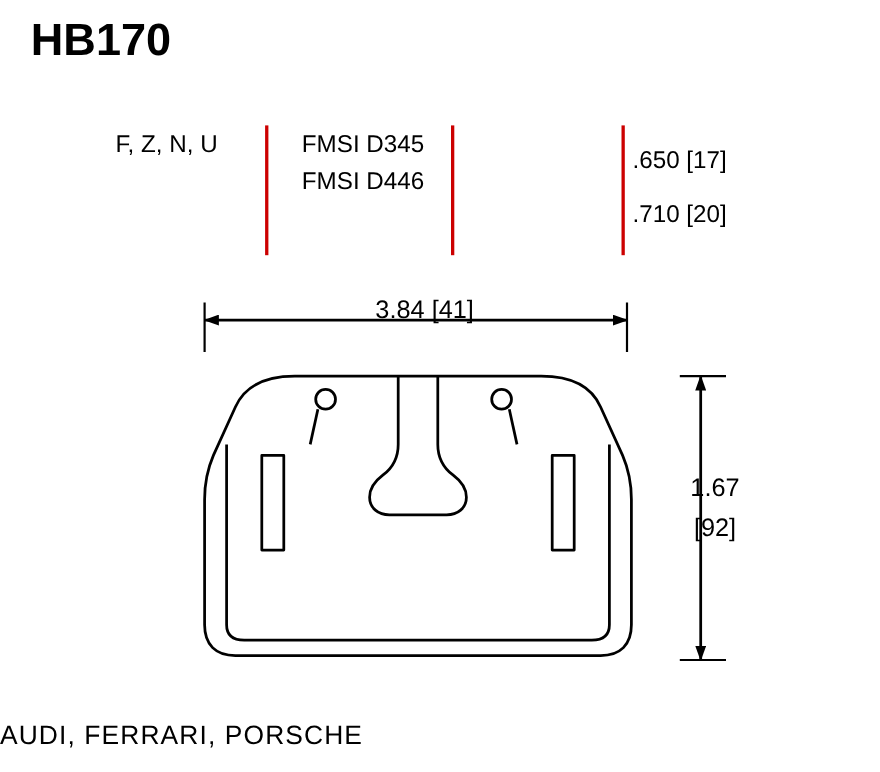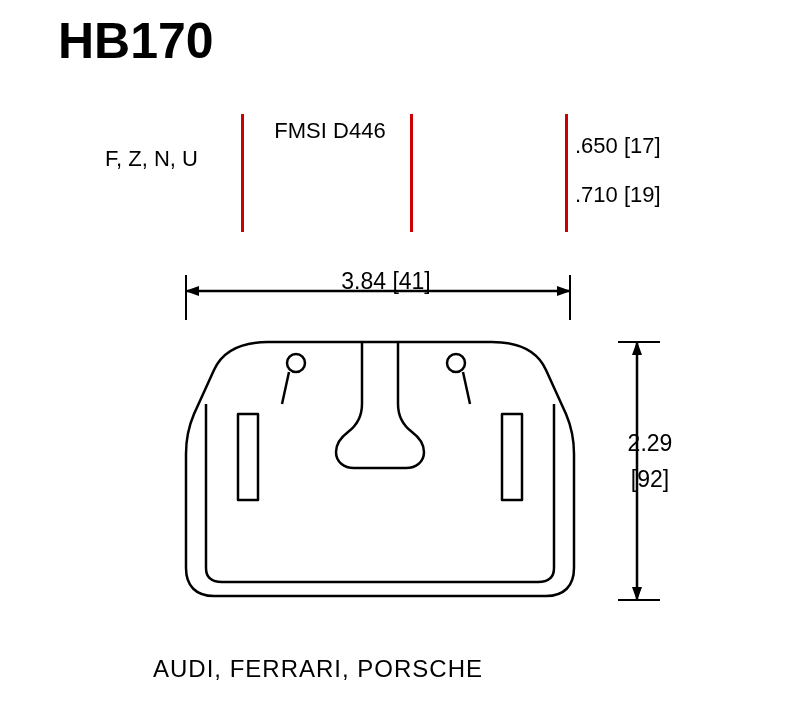--- a/index.html
+++ b/index.html
@@ -20,25 +20,24 @@
     left: 0; top: 0;
     width: 800px;
     height: 702px;
   }
 
   
   .part-number {
     position: absolute;
     left: 28px;
     top: 16px;
-    font-size: 50px;
+    font-size: 41px;
     font-weight: bold;
     letter-spacing: 0px;
     line-height: 1;
-    margin-left: 30px;
   }
 
   
   .spec-table {
     position: absolute;
     left: 105px;
     top: 114px;
     width: 600px;
     height: 118px;
   }
@@ -54,21 +53,21 @@
   .vrule.r3 { left: 460px; }
 
   .compounds {
     position: absolute;
     left: 0px;
     top: 0px;
     width: 130px;
     font-size: 22px;
     line-height: 34px;
   }
-  .compound-row { white-space: pre; margin-top: 28px; }
+  .compound-row { white-space: pre; }
 
   .fmsi {
     position: absolute;
     left: 150px;
     top: 0px;
     width: 150px;
     font-size: 22px;
     line-height: 34px;
     text-align: center;
   }
@@ -105,21 +104,21 @@
     font-size: 23px;
     line-height: 36px;
   }
 
   
   .brands {
     position: absolute;
     left: 0;
     top: 655px;
     width: 636px;
-    text-align: center;
+    text-align: left;
     font-size: 24px;
     letter-spacing: 1px;
   }
 
   svg.overlay {
     position: absolute;
     left: 0;
     top: 0;
     width: 800px;
     height: 702px;
@@ -135,33 +134,34 @@
   <div class="spec-table">
     <div class="vrule r1" style="background: rgb(204, 0, 0);"></div>
     <div class="vrule r2" style="background: rgb(204, 0, 0);"></div>
     <div class="vrule r3" style="background: rgb(204, 0, 0);"></div>
 
     <div class="compounds">
       <div class="compound-row">F, Z, N, U</div>
     </div>
 
     <div class="fmsi">
+      <div class="fmsi-row">FMSI D345</div>
       <div class="fmsi-row">FMSI D446</div>
     </div>
 
     <div class="thickness">
       <div class="thick-row">.650 [17]</div>
-      <div class="thick-row">.710 [19]</div>
+      <div class="thick-row">.710 [20]</div>
     </div>
   </div>
 
   <div class="dim-width-label">3.84 [41]</div>
 
   <div class="dim-height-label">
-    <div>2.29</div>
+    <div>1.67</div>
     <div>[92]</div>
   </div>
 
   <svg class="overlay" viewBox="0 0 800 702">
     <defs>
       <marker id="arrL" markerWidth="14" markerHeight="10" refX="1" refY="5" orient="auto" markerUnits="userSpaceOnUse">
         <path d="M14,0 L0,5 L14,10 z" fill="#000"></path>
       </marker>
       <marker id="arrR" markerWidth="14" markerHeight="10" refX="13" refY="5" orient="auto" markerUnits="userSpaceOnUse">
         <path d="M0,0 L14,5 L0,10 z" fill="#000"></path>

